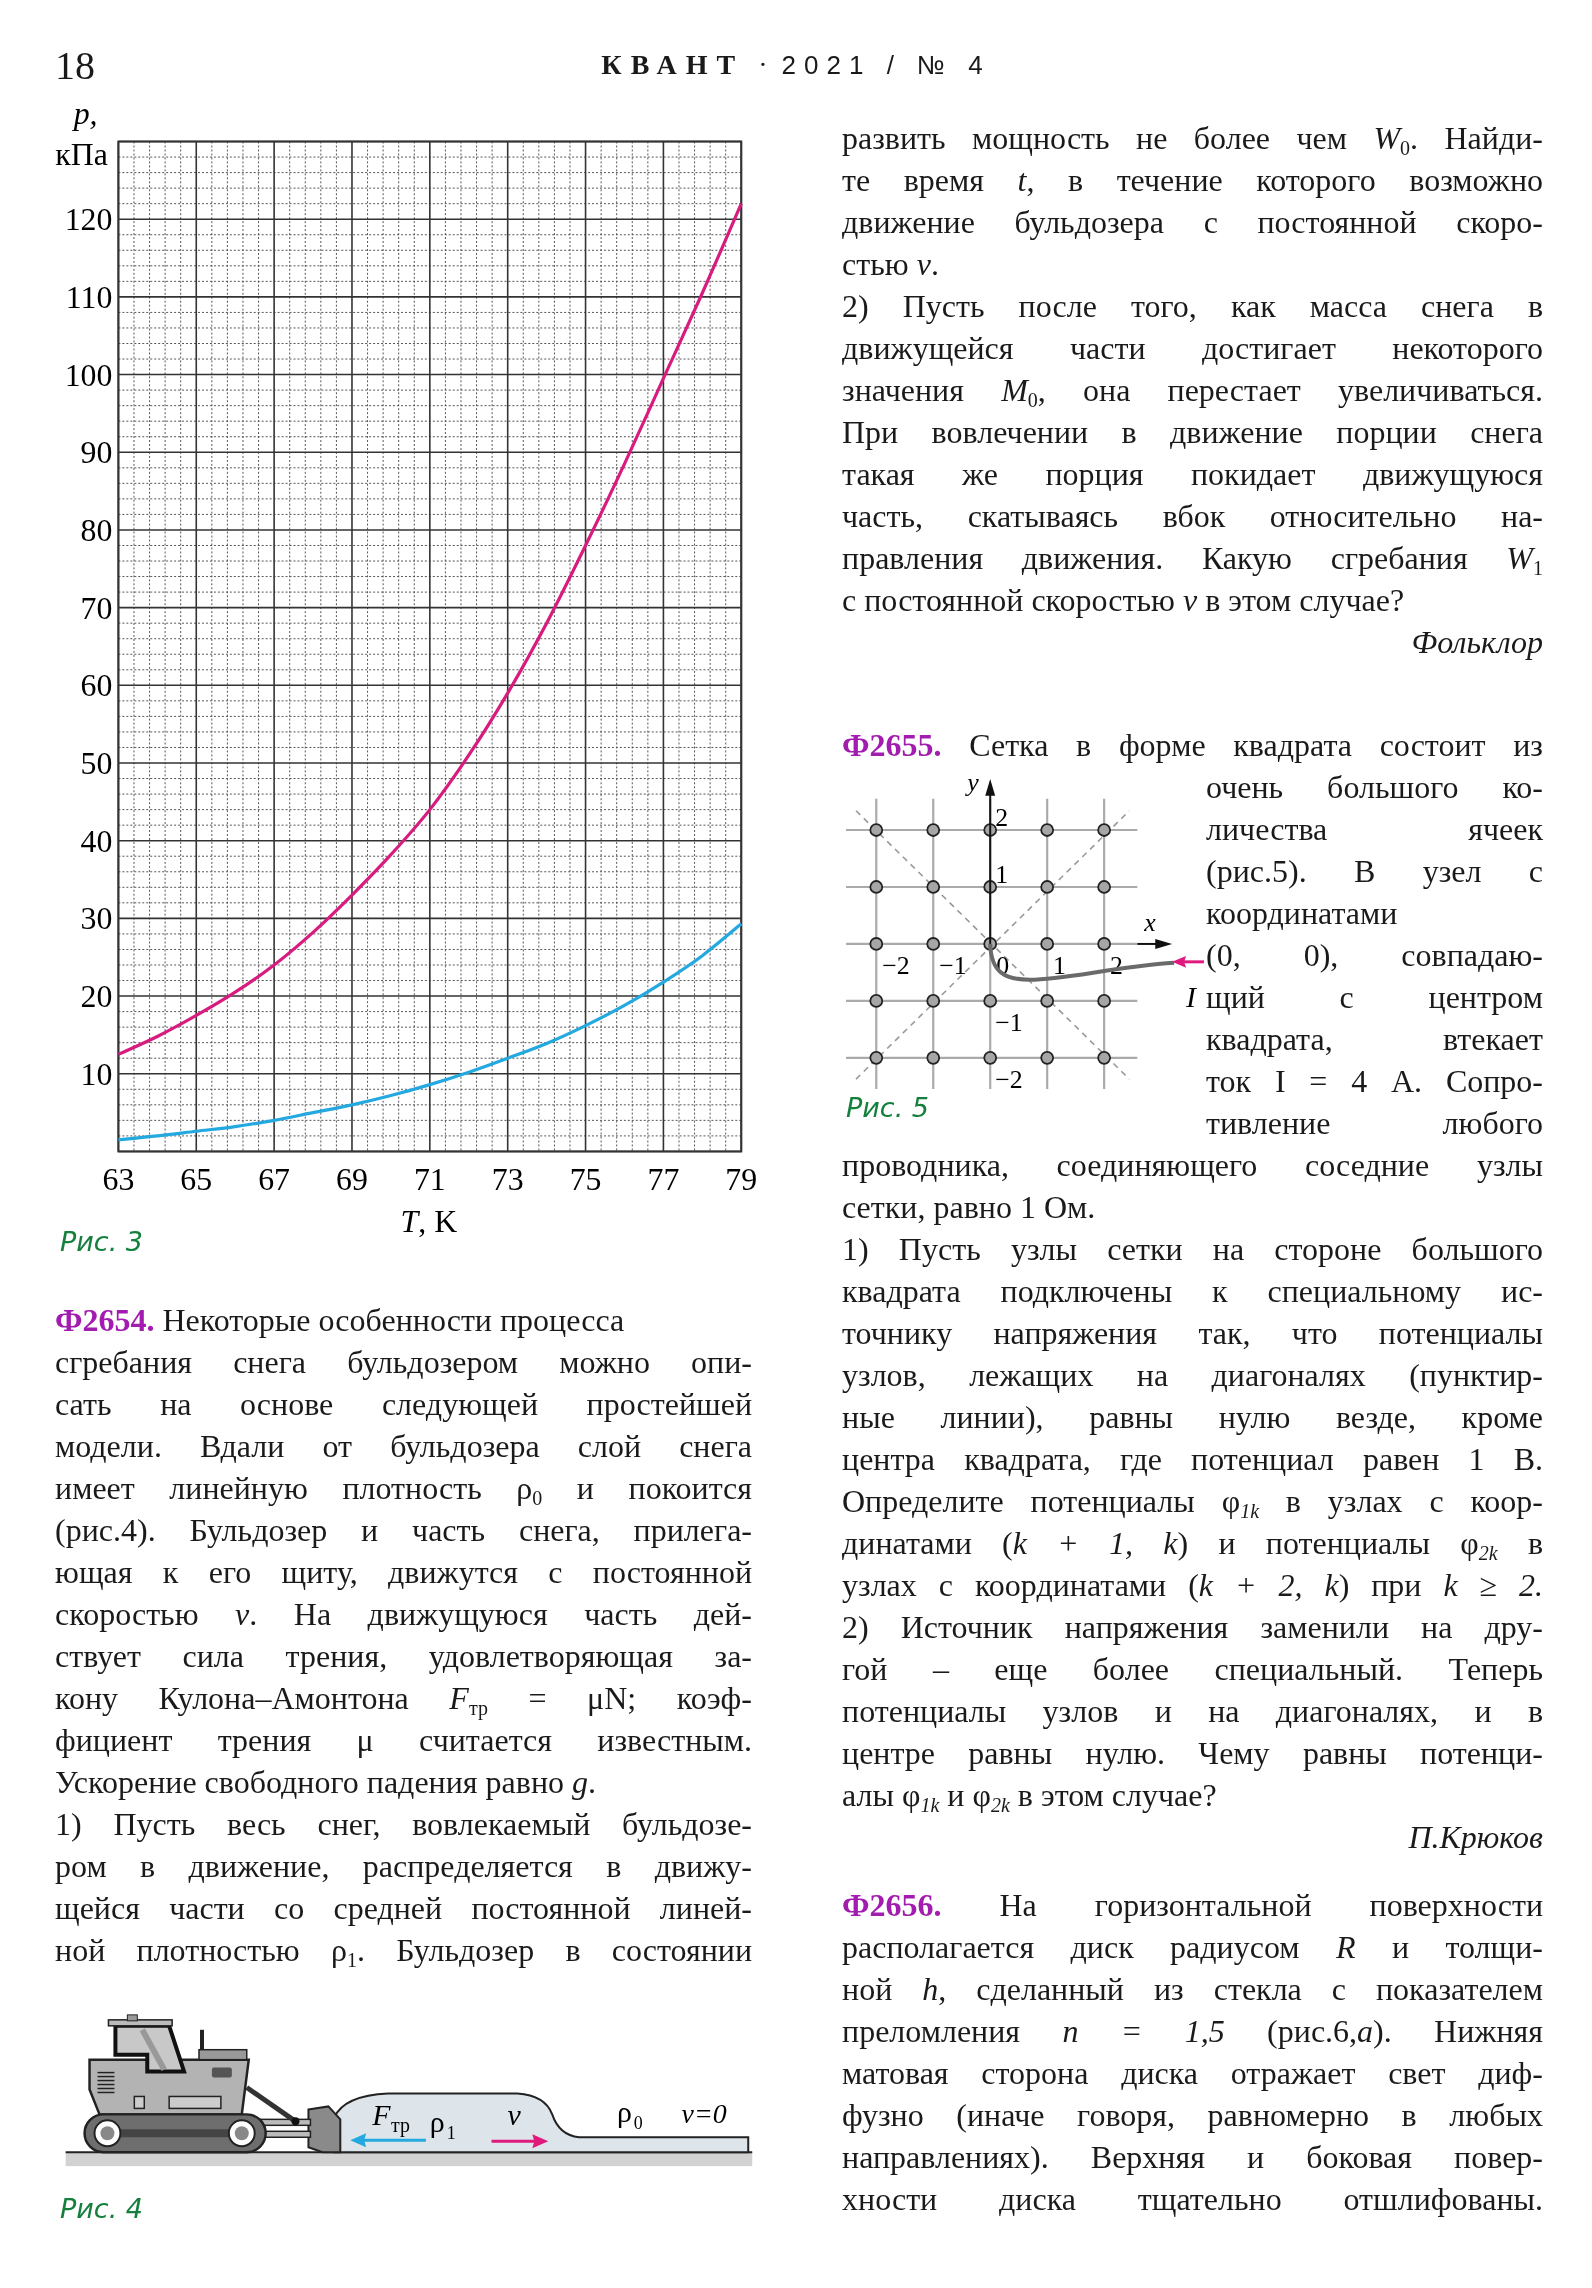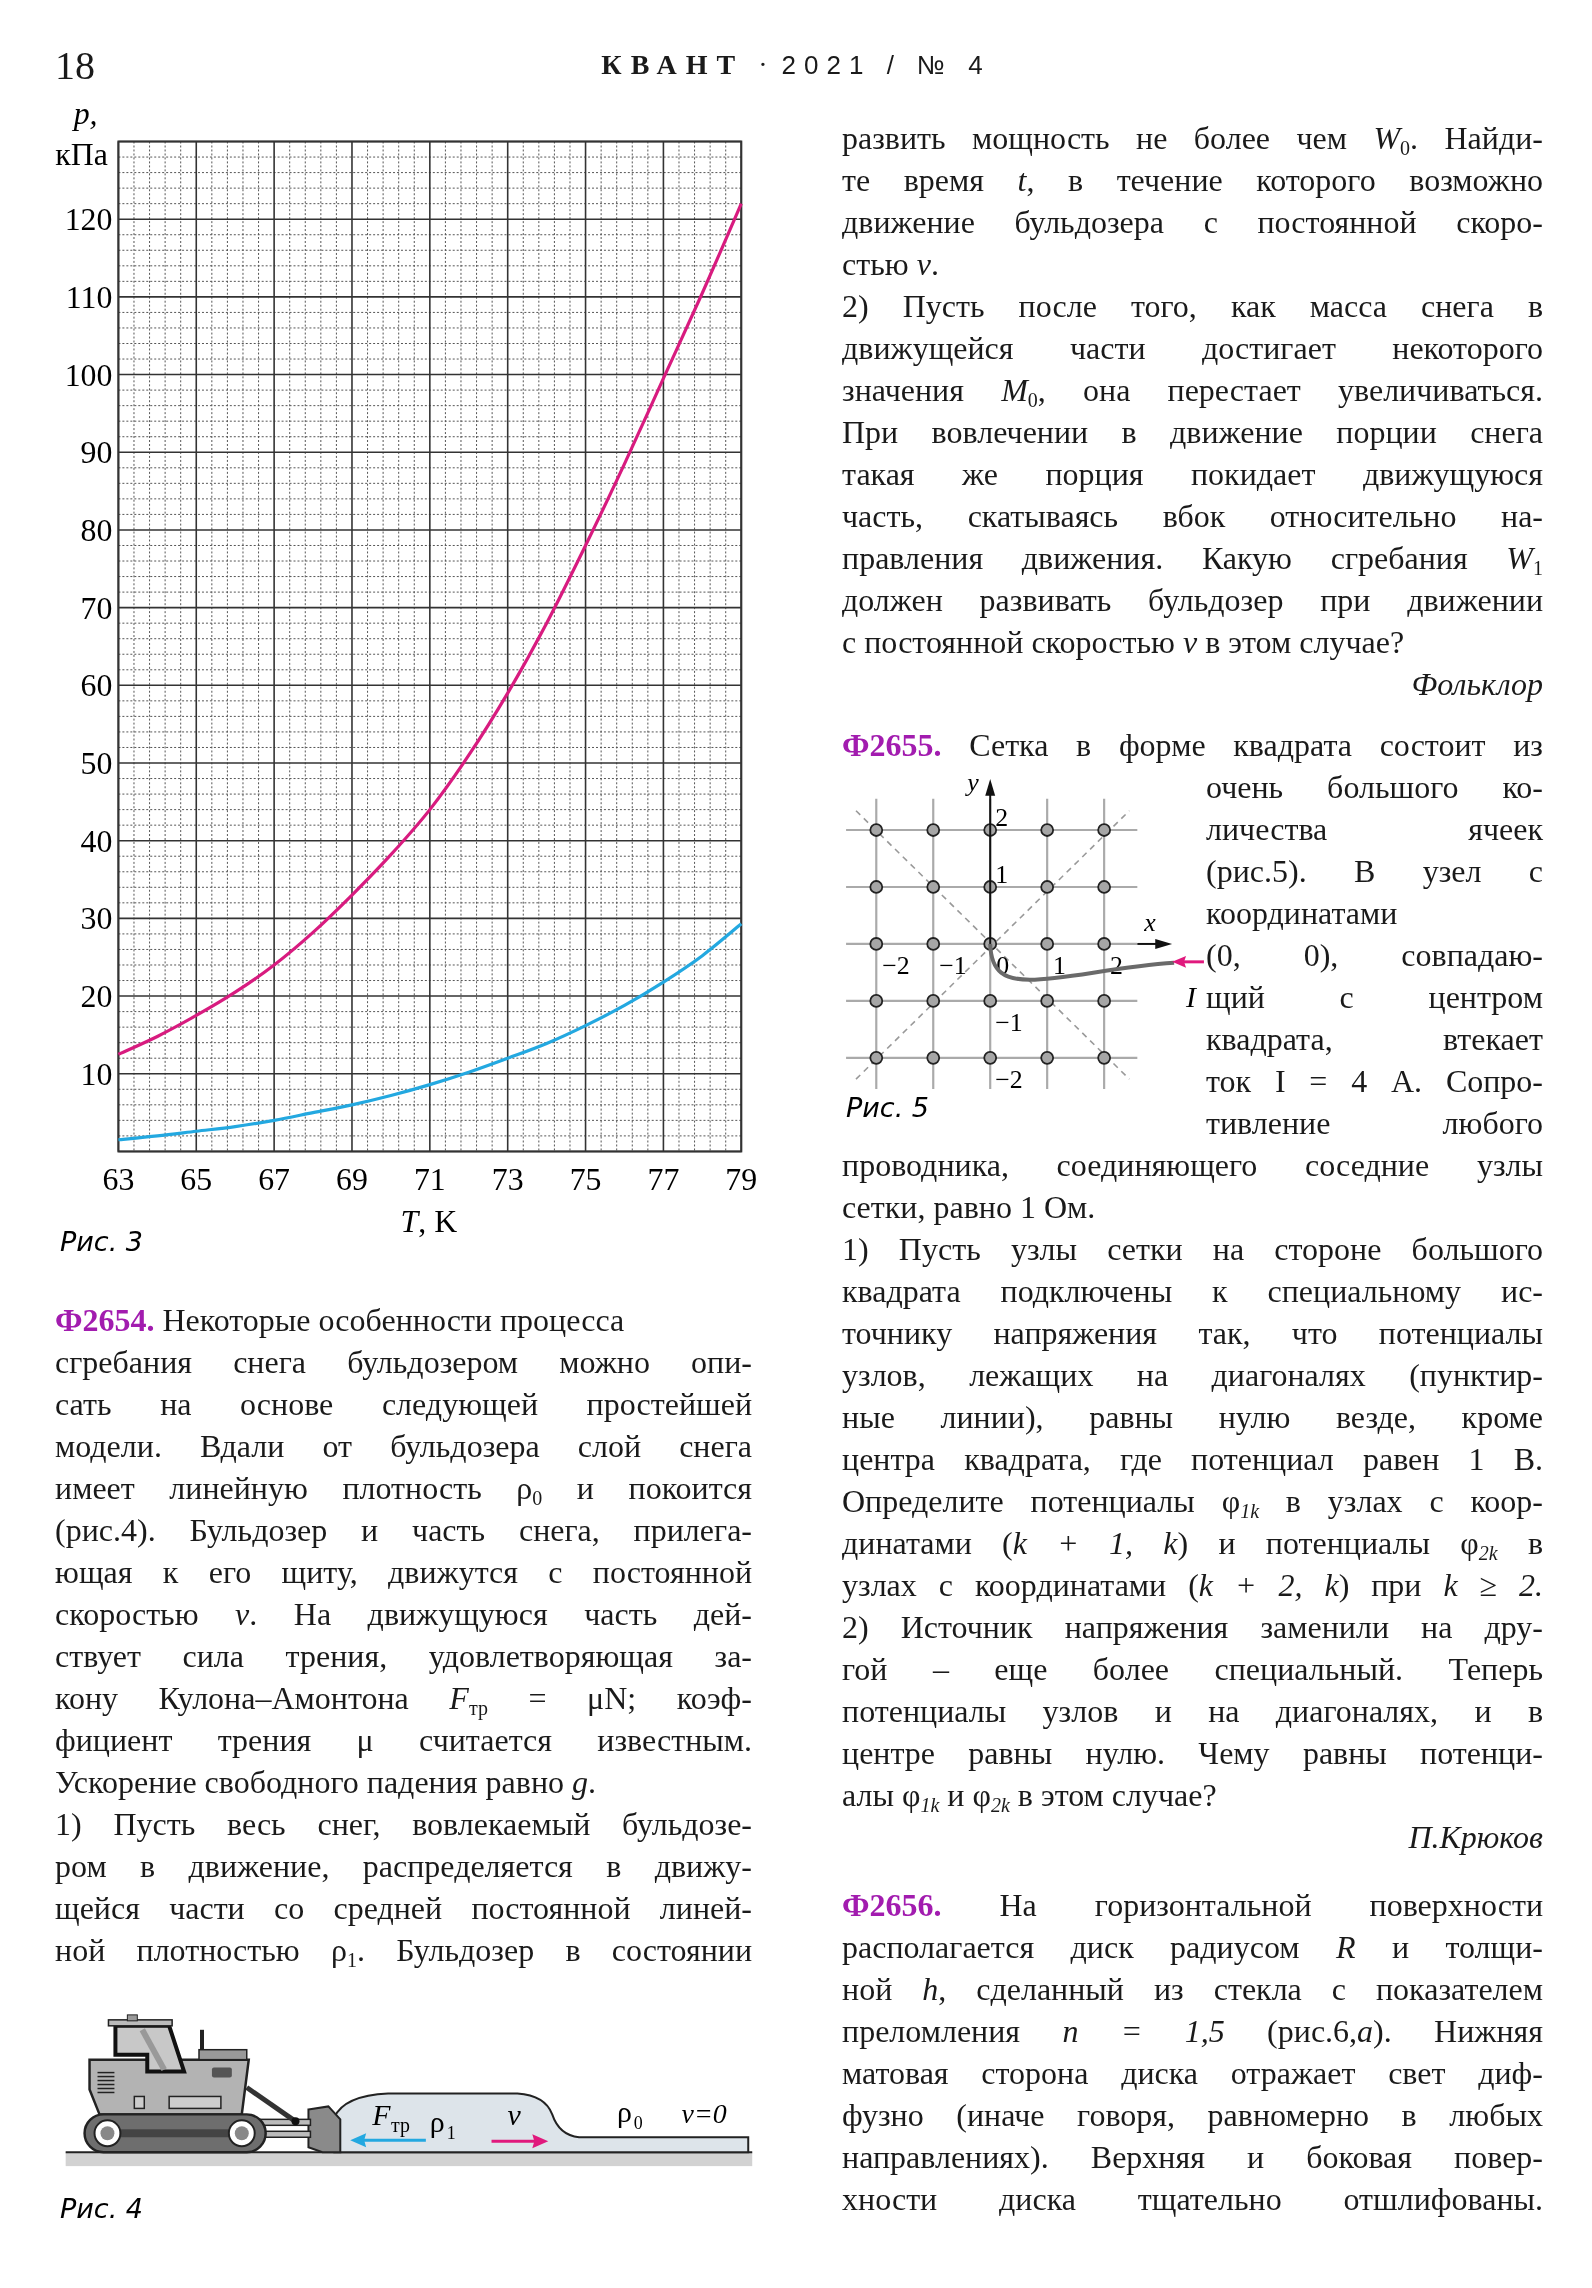--- a/index.html
+++ b/index.html
@@ -10,21 +10,21 @@
   .header{left:0;width:1592px;top:50px;text-align:center;font-size:28px;line-height:30px;}
   .header .mag{font-weight:bold;letter-spacing:9px;}
   .header .dot{margin:0 14px;}
   .header .issue{font-family:Liberation Sans, sans-serif;letter-spacing:8px;font-size:26px;}
   .col{font-size:32px;line-height:42px;text-align:justify;}
   .col p{margin:0;}
   .left{left:55px;width:697px;}
   .right{left:842px;width:701px;}
   .pid{color:#a21caf;font-weight:bold;}
   .sig{text-align:right;font-style:italic;}
-  .caption{font-family:"DejaVu Sans","Liberation Sans",sans-serif;font-style:italic;font-size:27px;color:#000000;}
+  .caption{font-family:"DejaVu Sans","Liberation Sans",sans-serif;font-style:italic;font-size:27px;color:#15803d;}
   i.m{font-style:italic;}
   sub{font-size:20px;line-height:0;vertical-align:-6px;}
   .gap{height:26px;}
   .spread{text-align:justify;text-align-last:justify;}
   .wrapblock{margin-left:364px;}
   svg text{font-family:"Liberation Serif","DejaVu Serif",serif;}
 </style>
 </head>
 <body>
 
@@ -260,21 +260,20 @@
   <p class="spread"><span>те время </span><i class="m">t</i><span>, в течение которого возможно</span></p>
   <p class="spread">движение бульдозера с постоянной скоро-</p>
   <p><span>стью </span><i class="m">v</i><span>.</span></p>
   <p class="spread">2) Пусть после того, как масса снега в</p>
   <p class="spread">движущейся части достигает некоторого</p>
   <p class="spread"><span>значения </span><i class="m">M</i><sub>0</sub><span>, она перестает увеличиваться.</span></p>
   <p class="spread">При вовлечении в движение порции снега</p>
   <p class="spread">такая же порция покидает движущуюся</p>
   <p class="spread">часть, скатываясь вбок относительно на-</p>
   <p class="spread"><span>правления движения. Какую сгребания </span><i class="m">W</i><sub>1</sub></p>
-  <p class="spread">должен развивать бульдозер при движении</p>
   <p><span>с постоянной скоростью </span><i class="m">v</i><span> в этом случае?</span></p>
   <p class="sig">Фольклор</p>
 </div>
 
 <div class="abs col right" style="top:724px;">
   <p class="spread"><span class="pid">Ф2655.</span> <span>Сетка в форме квадрата состоит из</span></p>
   <div class="wrapblock">
     <p class="spread">очень большого ко-</p>
     <p class="spread">личества ячеек</p>
     <p class="spread">(рис.5). В узел с</p>

